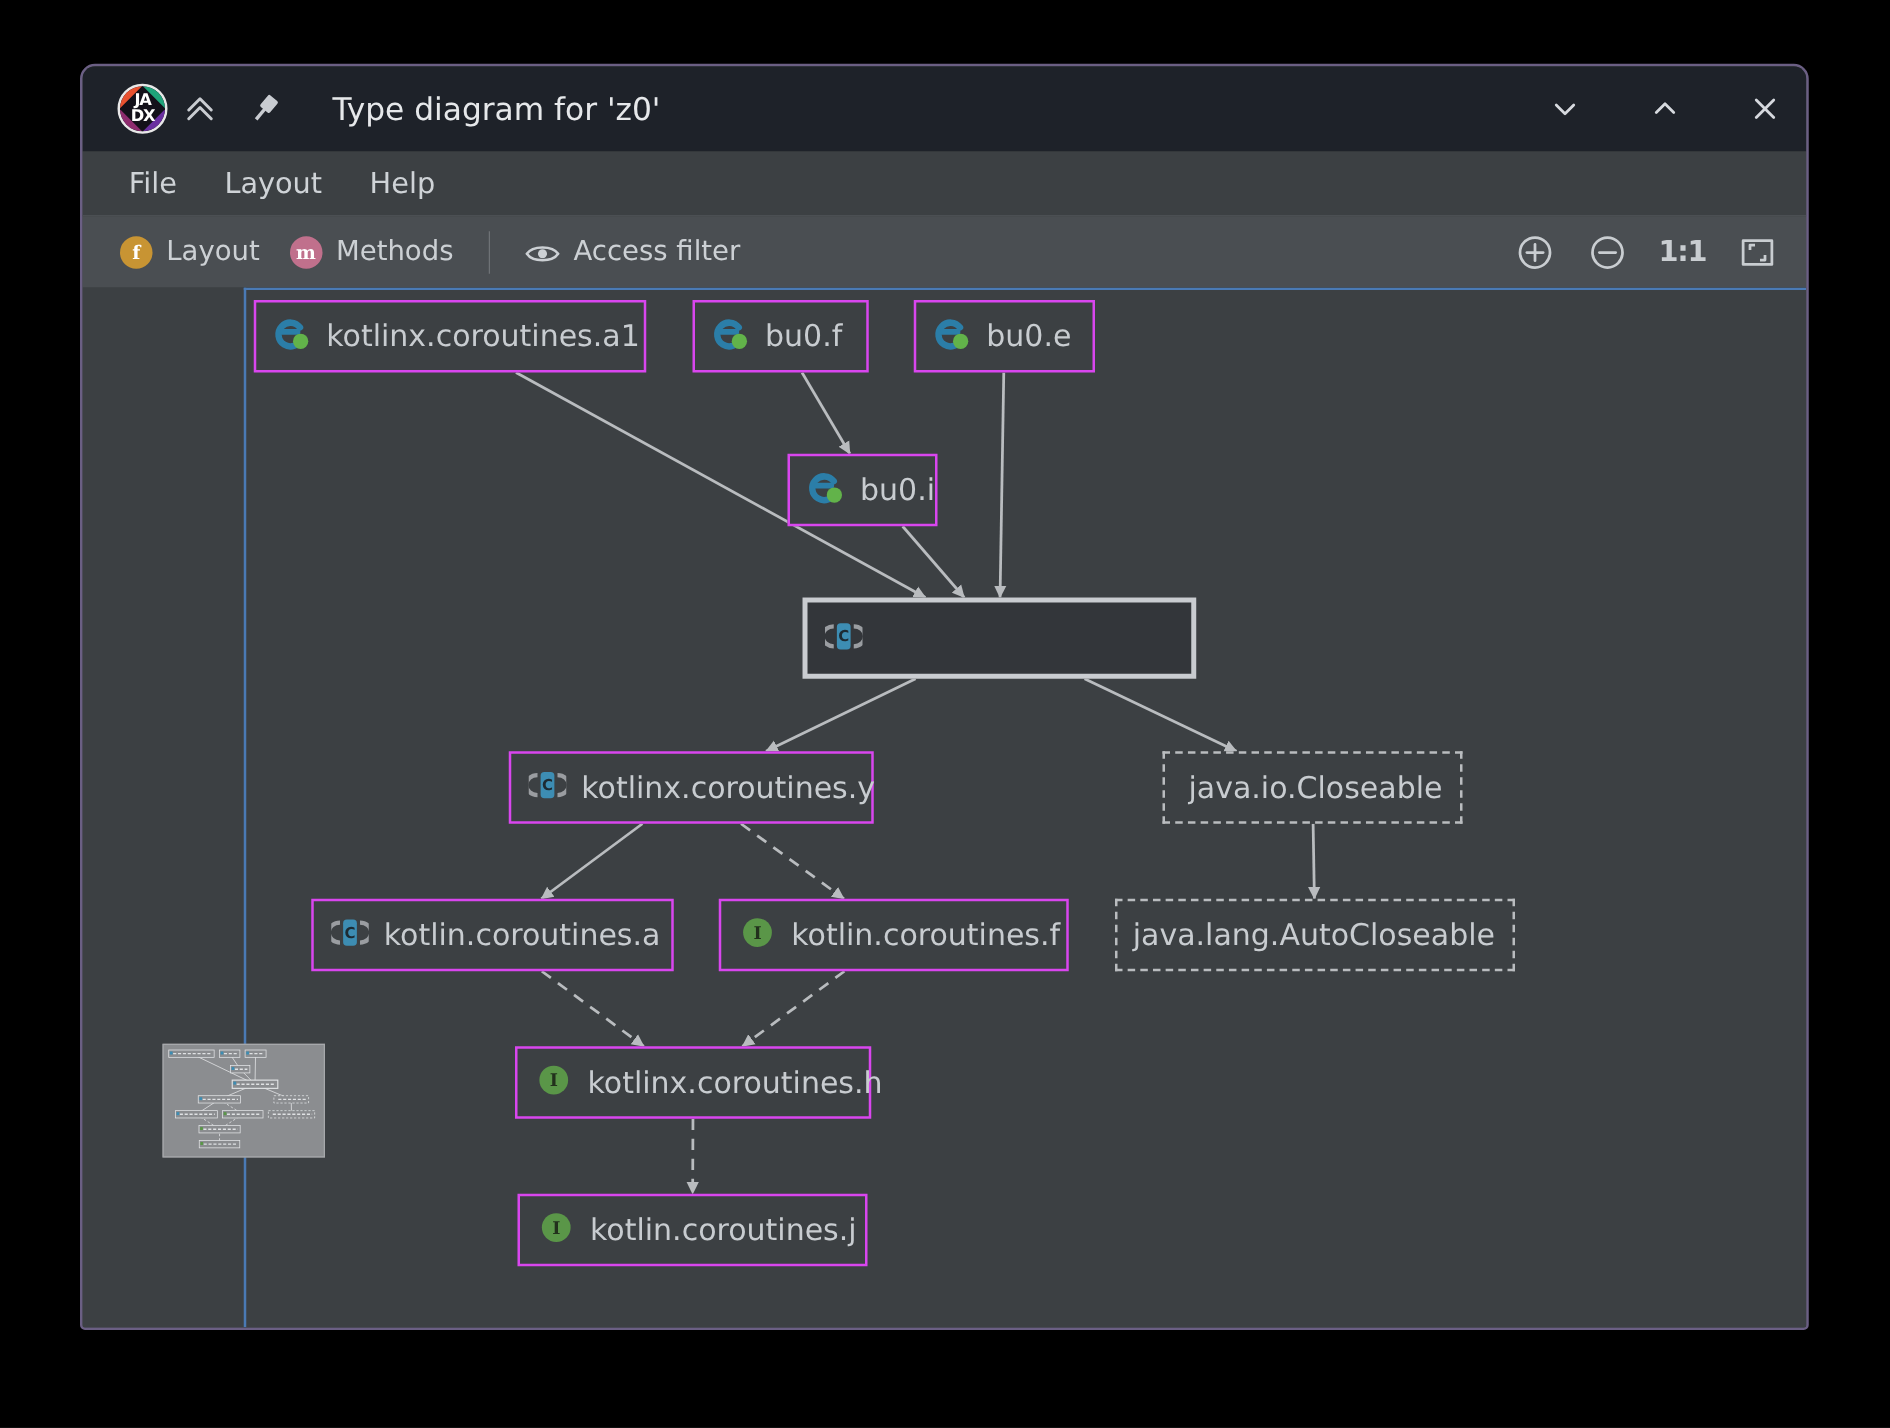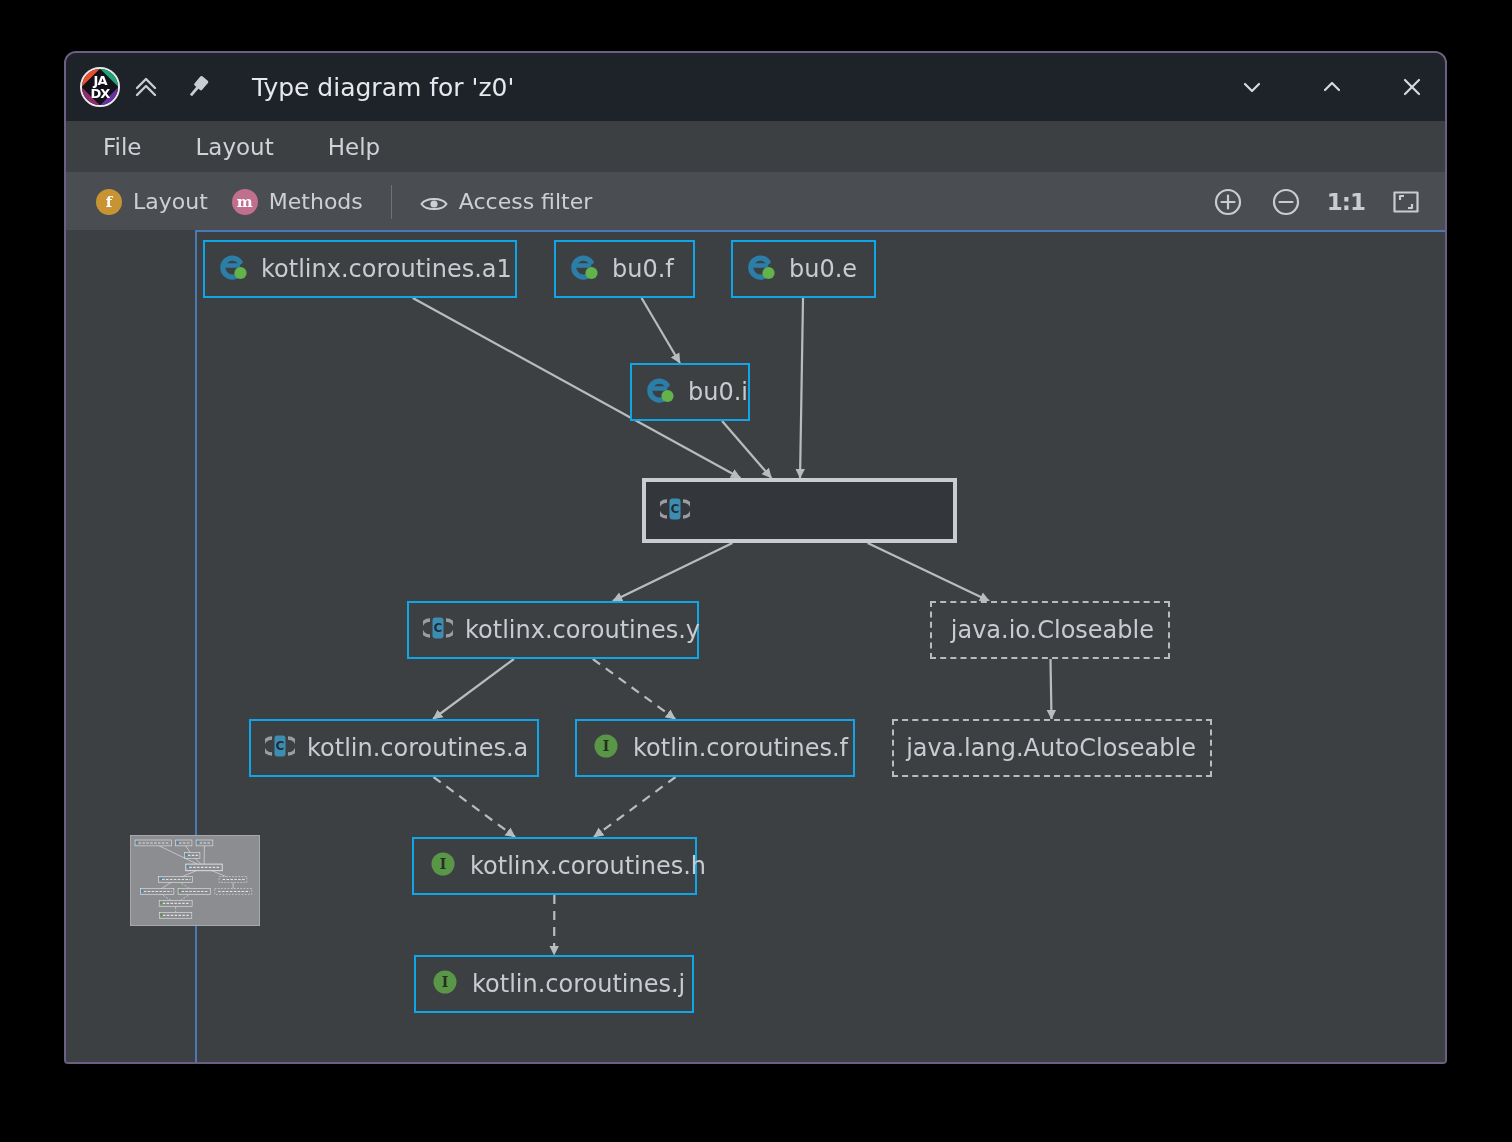--- a/index.html
+++ b/index.html
@@ -21,21 +21,21 @@
     overflow: hidden;
     display: flex; flex-direction: column;
   }
 
   
   #titlebar {
     height: 68px;
     background: #1e2229;
     display: flex; align-items: center;
     flex: 0 0 auto;
-    padding: 0 0 0 14px;
+    padding: 0 0 0 28px;
     position: relative;
   }
   .tb-left { display: flex; align-items: center; gap: 0; }
   .jadx-logo {
     width: 40px; height: 40px; border-radius: 50%;
     position: relative; overflow: hidden;
     border: 2px solid #e8e8e8;
     background: #2a1a2e;
     flex: 0 0 auto;
   }
@@ -79,21 +79,21 @@
     width: 38px; height: 38px;
     display: flex; align-items: center; justify-content: center;
     color: #d6d9de;
   }
 
   
   #menubar {
     height: 52px;
     background: #3c4043;
     display: flex; align-items: center;
-    padding-left: 22px; gap: 24px;
+    padding-left: 22px; gap: 8px;
     flex: 0 0 auto;
     border-bottom: 1px solid #4b4f53;
     text-align: center;
   }
   .menu-item {
     color: #cfd3d7; font-size: 23px;
     padding: 4px 15px;
     font-family: "DejaVu Sans", sans-serif;
   }
 
@@ -154,21 +154,21 @@
     border: 2px solid #4a7ab5;
     border-right: none; border-bottom: none;
   }
   #graph-svg { position: absolute; left: 0; top: 0; }
 
   
   .node {
     position: absolute;
     display: flex; align-items: center;
     background: #3c4043;
-    border: 2px solid #0ea5e9;
+    border: 2px solid #d946ef;
     padding: 0 14px;
     gap: 12px;
     white-space: nowrap;
   }
   .node.focus {
     border-width: 4px; border-color: #c9ccd0;
     background: #33363a;
   }
   .node.external {
     border: 2px dashed #b9bcbf;

